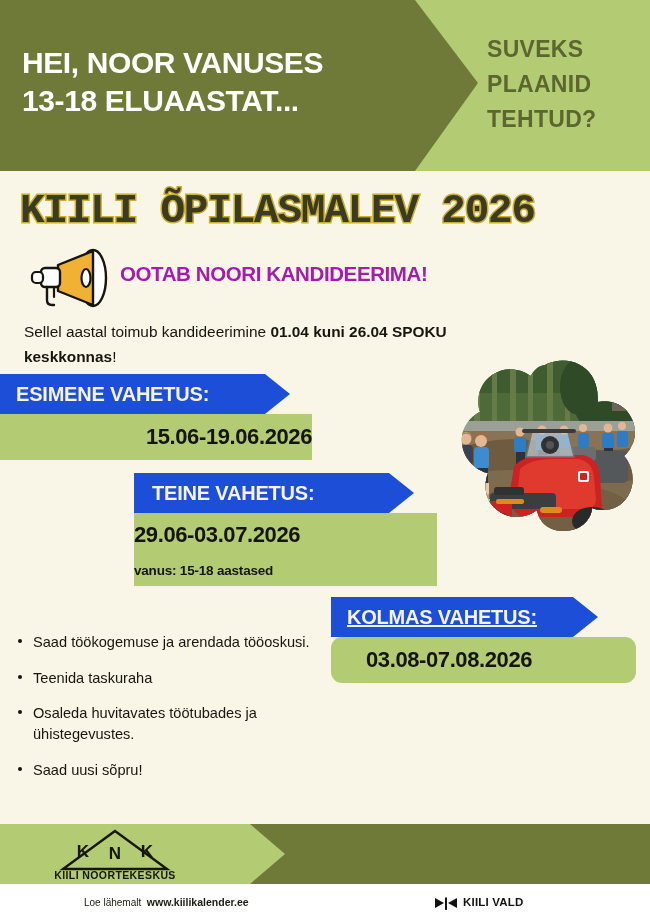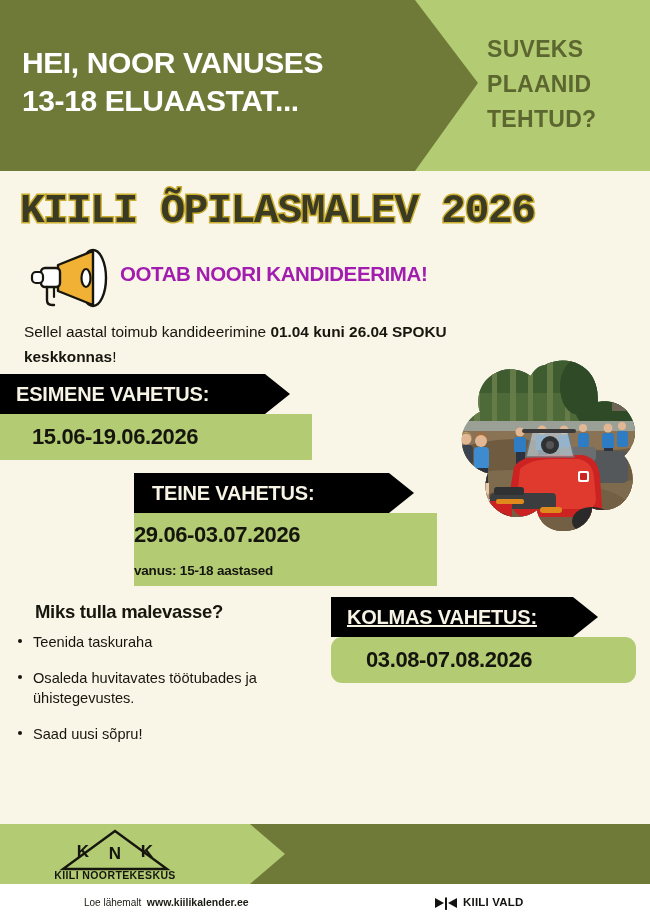--- a/index.html
+++ b/index.html
@@ -72,42 +72,42 @@
     position:absolute;left:24px;top:320px;width:430px;
     font-size:15.4px;color:#16160F;line-height:1.62;
   }
   .intro b{font-weight:bold;}
 
   
   .photo{position:absolute;left:452px;top:359px;width:186px;height:172px;}
 
   
   .shift-head{
-    position:absolute;height:40px;background:#000000;
+    position:absolute;height:40px;background:#1d4ed8;
     color:#F7F4E6;font-weight:bold;font-size:20px;
     letter-spacing:-0.2px;
     display:flex;align-items:center;
     box-sizing:border-box;
   }
   .shift-body{
     position:absolute;background:#B3CC74;
     box-sizing:border-box;
     display:flex;flex-direction:column;justify-content:center;
   }
   .shift-date{
     font-size:22px;font-weight:bold;color:#15150E;letter-spacing:-0.4px;
   }
   .shift-note{
     font-size:13.5px;font-weight:bold;color:#15150E;margin-top:7px;letter-spacing:-0.2px;
   }
 
   
   #shift1-head{left:0;top:374px;width:290px;padding-left:16px;
     clip-path:polygon(0 0,265px 0,290px 20px,265px 40px,0 40px);}
-  #shift1-body{left:0;top:414px;width:312px;height:46px;padding-left:32px;}
+  #shift1-body{left:0;top:414px;width:312px;height:46px;padding-left:32px;align-items:flex-end;}
   
   #shift2-head{left:134px;top:473px;width:280px;padding-left:18px;
     clip-path:polygon(0 0,255px 0,280px 20px,255px 40px,0 40px);}
   #shift2-body{left:134px;top:513px;width:303px;height:73px;gap:8px;}
   
   #shift3-head{left:331px;top:597px;width:267px;padding-left:16px;
     clip-path:polygon(0 0,242px 0,267px 20px,242px 40px,0 40px);text-decoration:underline;}
   #shift3-body{left:331px;top:637px;width:305px;height:46px;padding-left:35px;border-radius:11px;}
 
   
@@ -333,22 +333,22 @@
   <div class="shift-body" id="shift2-body">
     <div class="shift-date">29.06-03.07.2026</div>
     <div class="shift-note">vanus: 15-18 aastased</div>
   </div>
 
   <div class="shift-head" id="shift3-head">KOLMAS VAHETUS:</div>
   <div class="shift-body" id="shift3-body">
     <div class="shift-date">03.08-07.08.2026</div>
   </div>
 
-  <div class="why-title">Miks tulla malevasse?</div>
   <ul class="why-list">
+    <li>Saad töökogemuse ja arendada tööoskusi.</li>
     <li>Teenida taskuraha</li>
     <li>Osaleda huvitavates töötubades ja ühistegevustes.</li>
     <li>Saad uusi sõpru!</li>
   </ul>
 
   <div class="footer-dark"></div>
   <div class="footer-light"></div>
 
   <div class="knk-logo">
     <svg viewBox="0 0 120 54" width="120" height="54">

